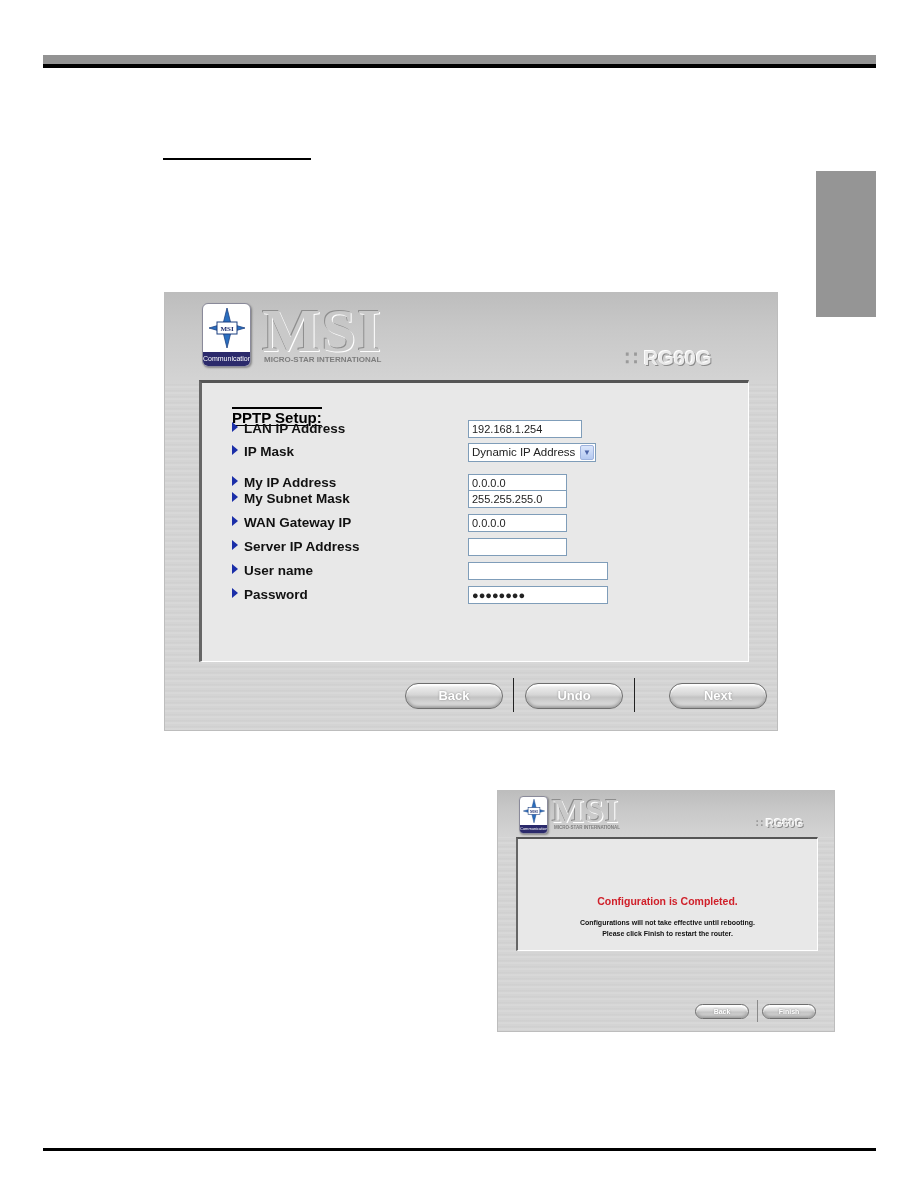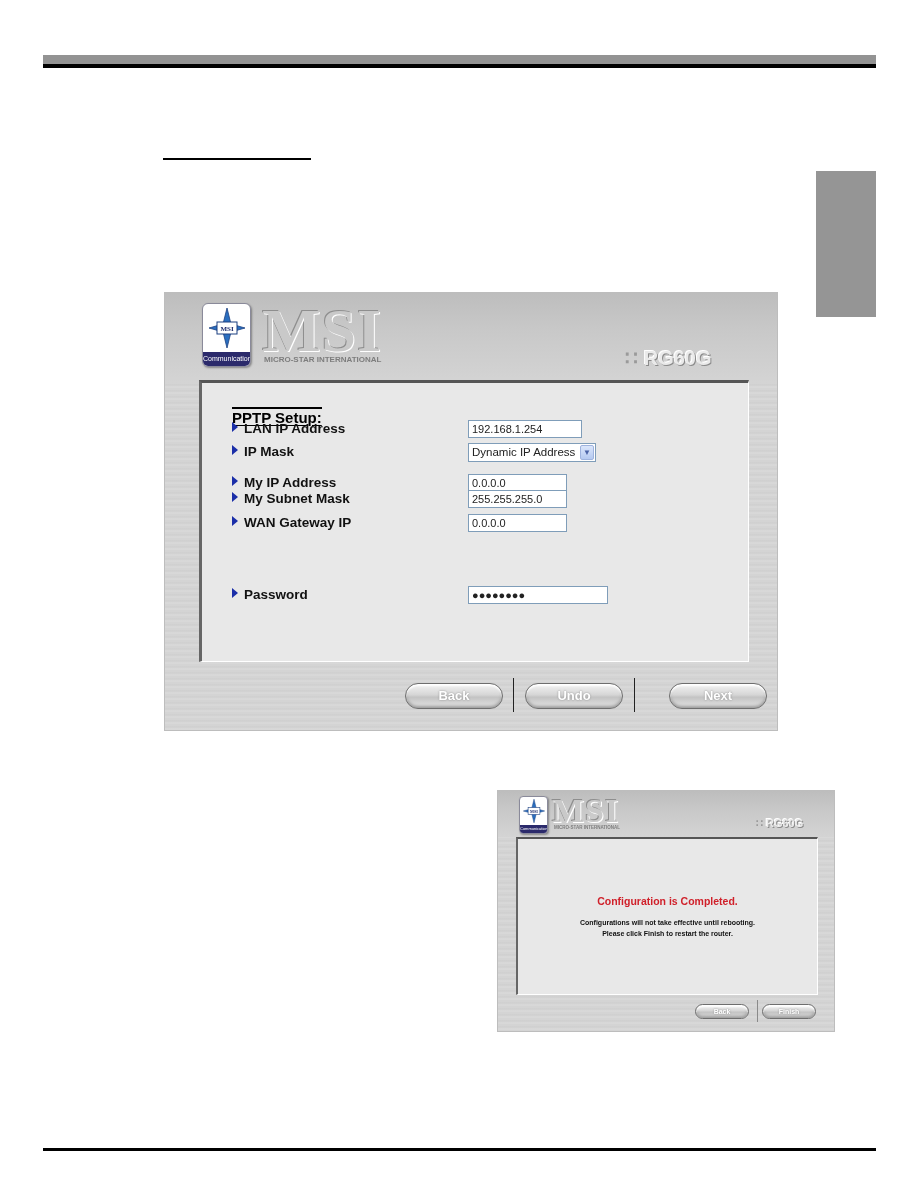--- a/index.html
+++ b/index.html
@@ -111,21 +111,21 @@
 
     
     #done-shot { left: 497px; top: 790px; width: 336px; height: 240px; }
     #done-shot .top-band { height: 46px; }
     #done-shot .logo-badge { left: 21px; top: 5px; width: 27px; height: 36px; border-radius: 4px; }
     #done-shot .logo-badge .star { height: 28px; }
     #done-shot .logo-badge .band { height: 8px; font-size: 4px; line-height: 8px; }
     #done-shot .msi-word { left: 54px; top: 2px; font-size: 34px; line-height: 36px; }
     #done-shot .msi-sub { left: 56px; top: 34px; font-size: 4.5px; }
     #done-shot .model { left: 258px; top: 26px; font-size: 11px; }
-    #done-shot .content-panel { left: 18px; top: 46px; width: 302px; height: 158px; border-top-width: 2px; border-left-width: 2px; }
+    #done-shot .content-panel { left: 18px; top: 46px; width: 302px; height: 114px; border-top-width: 2px; border-left-width: 2px; }
     .done-title { position: absolute; left: 0; right: 0; top: 56px; text-align: center; color: #d0202a; font-weight: bold; font-size: 10.5px; }
     .done-msg { position: absolute; left: 0; right: 0; text-align: center; color: #111; font-weight: bold; font-size: 7px; }
     #done-shot .nav-btn { top: 213px; width: 54px; height: 15px; font-size: 7px; line-height: 13px; border-radius: 8px; }
     #done-shot .btn-sep { top: 209px; height: 22px; background: #8a8a8a; }
   </style>
 </head>
 <body>
 
 <div class="header-bar-gray"></div>
 <div class="header-bar-black"></div>
@@ -169,20 +169,28 @@
       <span class="label"><span class="arrow"></span><span>My IP Address</span></span>
       <input class="field w99" type="text" value="0.0.0.0" style="">
     </div>
     <div class="form-row" style="top:107px;">
       <span class="label"><span class="arrow"></span><span>My Subnet Mask</span></span>
       <input class="field w99" type="text" value="255.255.255.0" style="">
     </div>
     <div class="form-row" style="top:131px;">
       <span class="label"><span class="arrow"></span><span>WAN Gateway IP</span></span>
       <input class="field w99" type="text" value="0.0.0.0" style="">
+    </div>
+    <div class="form-row" style="top:155px;">
+      <span class="label"><span class="arrow"></span><span>Server IP Address</span></span>
+      <input class="field w99" type="text" value="" style="">
+    </div>
+    <div class="form-row" style="top:179px;">
+      <span class="label"><span class="arrow"></span><span>User name</span></span>
+      <input class="field w140" type="text" value="" style="">
     </div>
     <div class="form-row" style="top:203px;">
       <span class="label"><span class="arrow"></span><span>Password</span></span>
       <div class="field w140 pw-dots">●●●●●●●●</div>
     </div>
   </div>
 
   <div class="nav-btn" style="left:240px;">Back</div>
   <div class="btn-sep" style="left:348px;"></div>
   <div class="nav-btn" style="left:360px;">Undo</div>

